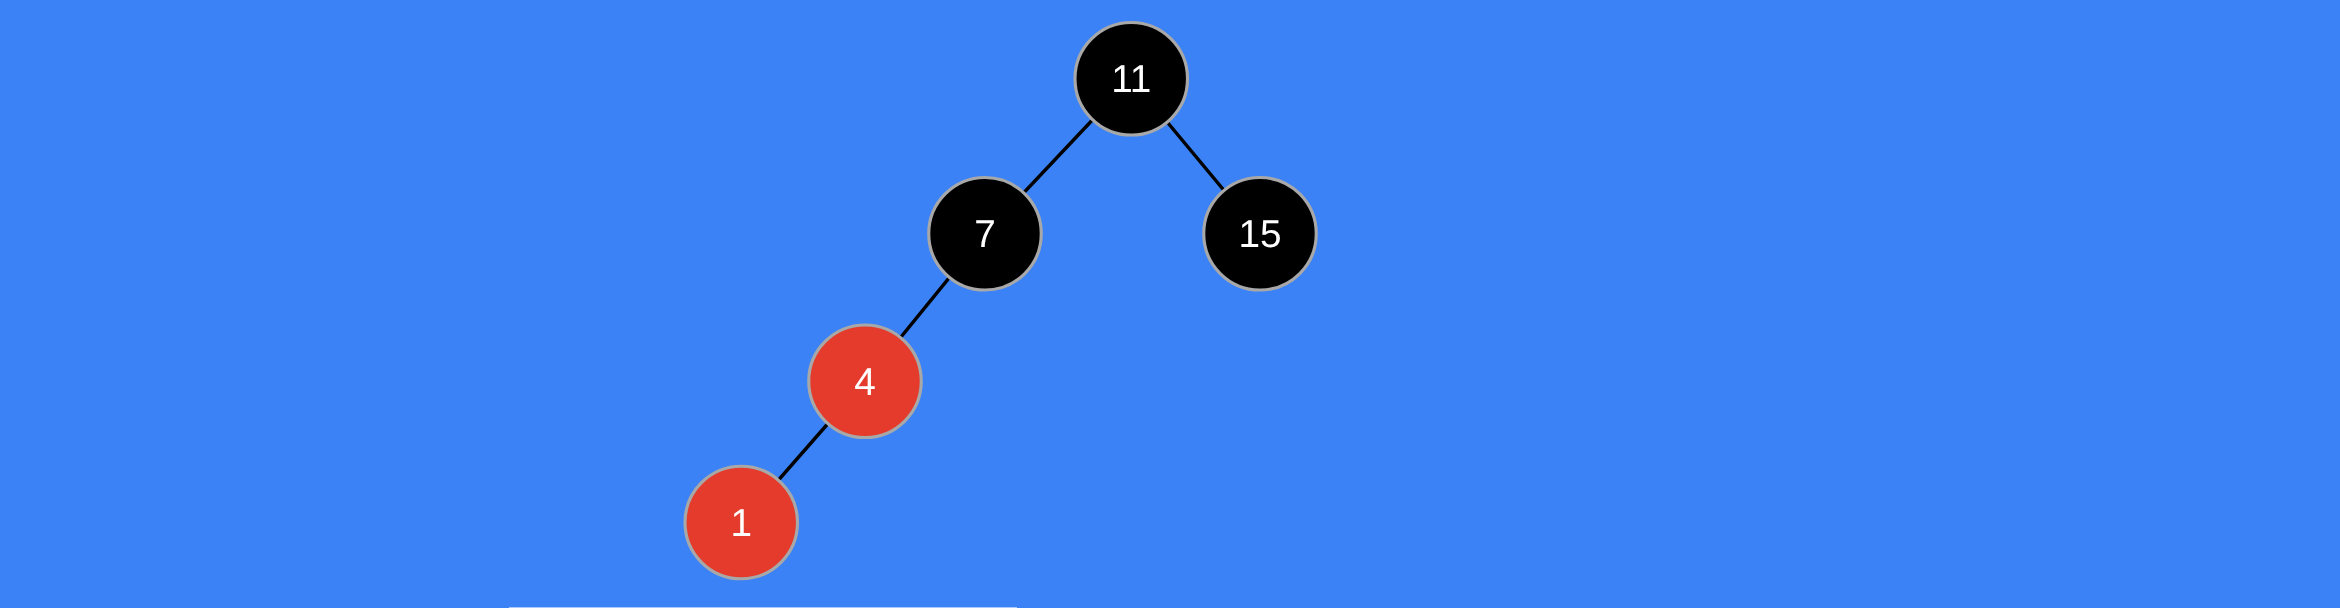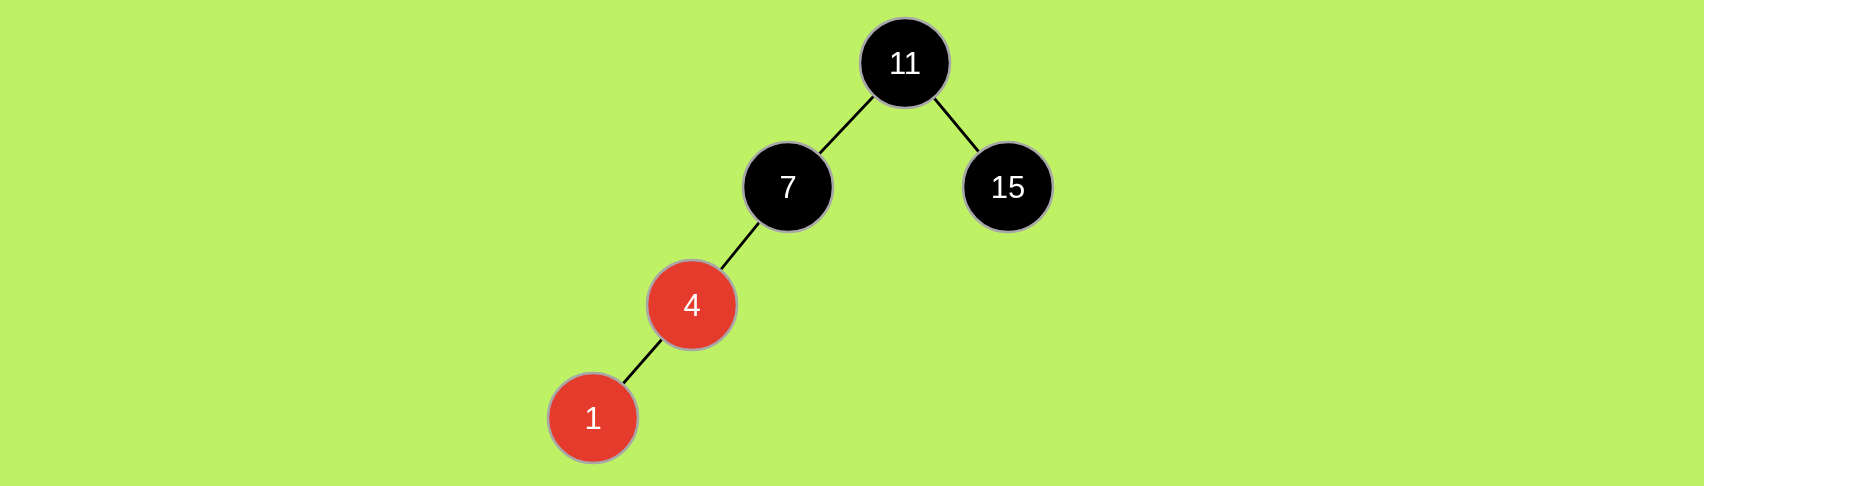--- a/index.html
+++ b/index.html
@@ -3,23 +3,23 @@
 <meta charset="utf-8">
 <style>
   html, body {
     margin: 0;
     padding: 0;
     background: #ffffff;
     font-family: "Liberation Sans", sans-serif;
   }
   .stage {
     position: relative;
-    width: 1704px;
+    width: 1872px;
     height: 486px;
-    background: #bef264;
+    background: #3b82f6;
     overflow: hidden;
   }
   svg {
     display: block;
   }
   .tree-node circle {
     stroke-width: 2.5px;
   }
   .tree-node text {
     font-family: "Liberation Sans", sans-serif;

